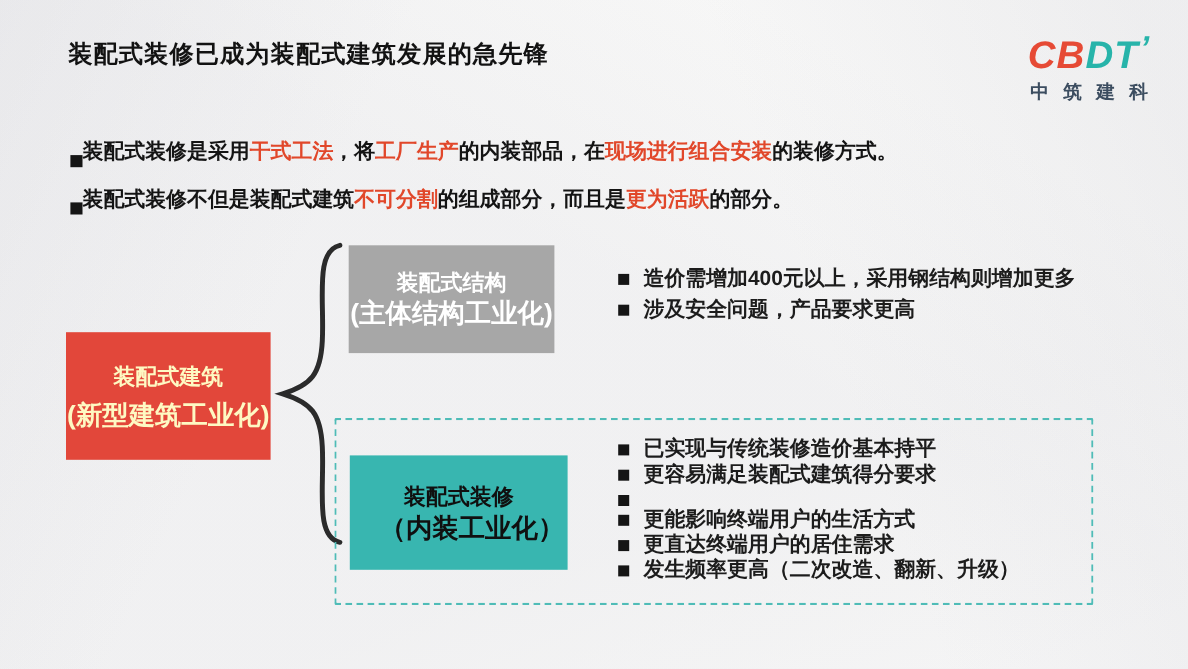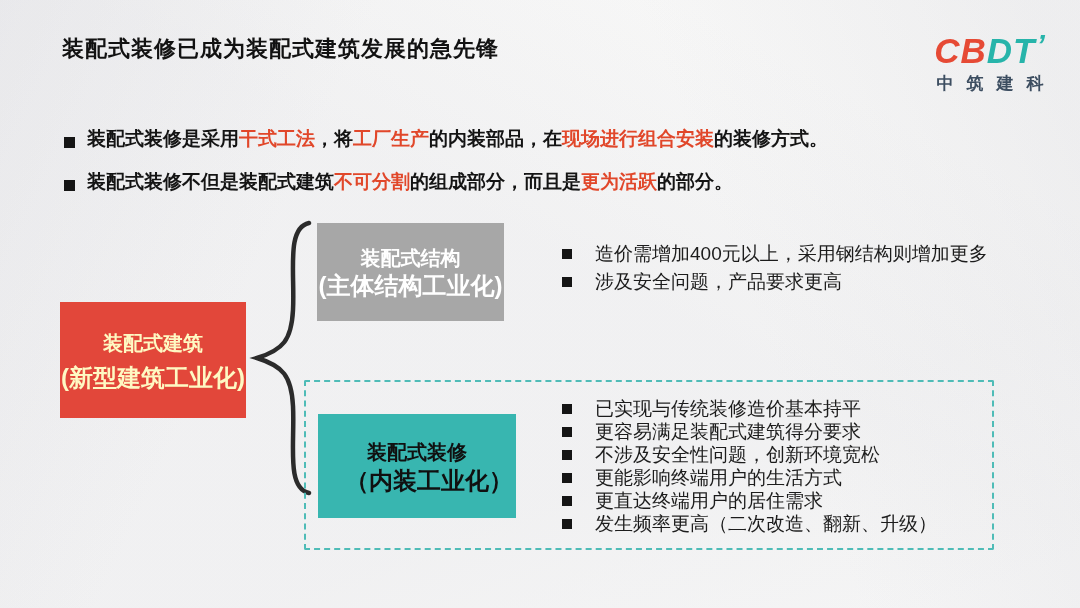--- a/index.html
+++ b/index.html
@@ -34,21 +34,21 @@
   .logo-red{color:#e64a35;}
   .logo-teal{color:#27b4aa;}
   .logo-tick{color:#27b4aa;font-size:30px;vertical-align:8px;margin-left:1px;}
   .logo-sub{
     margin-top:2px;
     font-size:17px;font-weight:700;color:#3c4d60;
     letter-spacing:13px;padding-left:13px;white-space:nowrap;
   }
   
   .intro{position:absolute;left:64px;top:126px;width:900px;}
-  .intro-row{display:flex;align-items:center;gap:12px;margin-bottom:17px;}
+  .intro-row{display:flex;align-items:flex-end;gap:0;margin-bottom:17px;}
   .intro-row .txt{font-size:19px;font-weight:700;color:#141414;line-height:26px;white-space:nowrap;}
   .hl{color:#e1472a;}
   .sq{flex:0 0 auto;width:11px;height:11px;background:#151515;margin-top:7px;}
   .sq.sm{width:10px;height:10px;margin-top:5px;}
   
   .dbox{
     position:absolute;display:flex;flex-direction:column;
     align-items:center;justify-content:center;
     text-align:center;font-weight:800;
   }
@@ -59,21 +59,21 @@
   .structure-box .l2{margin-top:4px;}
   .decoration-box{left:318px;top:414px;width:198px;height:104px;background:#38b6b0;color:#101010;}
   .decoration-box .l2{margin-top:5px;margin-left:24px;}
   .brace{position:absolute;left:248px;top:218px;}
   .dashed-frame{
     position:absolute;left:304px;top:380px;width:686px;height:166px;
     border:2px dashed #4fbcb7;border-radius:2px;
   }
   
   .blist{position:absolute;list-style:none;margin:0;padding:0;}
-  .blist li{display:flex;align-items:flex-start;gap:23px;margin-bottom:8px;}
+  .blist li{display:flex;align-items:flex-start;gap:13px;margin-bottom:8px;font-weight:bold;}
   .blist li .btxt{font-size:19px;line-height:20px;color:#1c1c1c;white-space:nowrap;}
   .structure-bullets{left:562px;top:244px;}
   .decoration-bullets{left:562px;top:399px;}
   .decoration-bullets li{margin-bottom:3px;}
 </style>
 </head>
 <body>
 
 <div class="slide">
 
@@ -133,21 +133,20 @@
       <li>
         <span class="sq sm"></span>
         <span class="btxt">已实现与传统装修造价基本持平</span>
       </li>
       <li>
         <span class="sq sm"></span>
         <span class="btxt">更容易满足装配式建筑得分要求</span>
       </li>
       <li>
         <span class="sq sm"></span>
-        <span class="btxt">不涉及安全性问题，创新环境宽松</span>
       </li>
       <li>
         <span class="sq sm"></span>
         <span class="btxt">更能影响终端用户的生活方式</span>
       </li>
       <li>
         <span class="sq sm"></span>
         <span class="btxt">更直达终端用户的居住需求</span>
       </li>
       <li>

